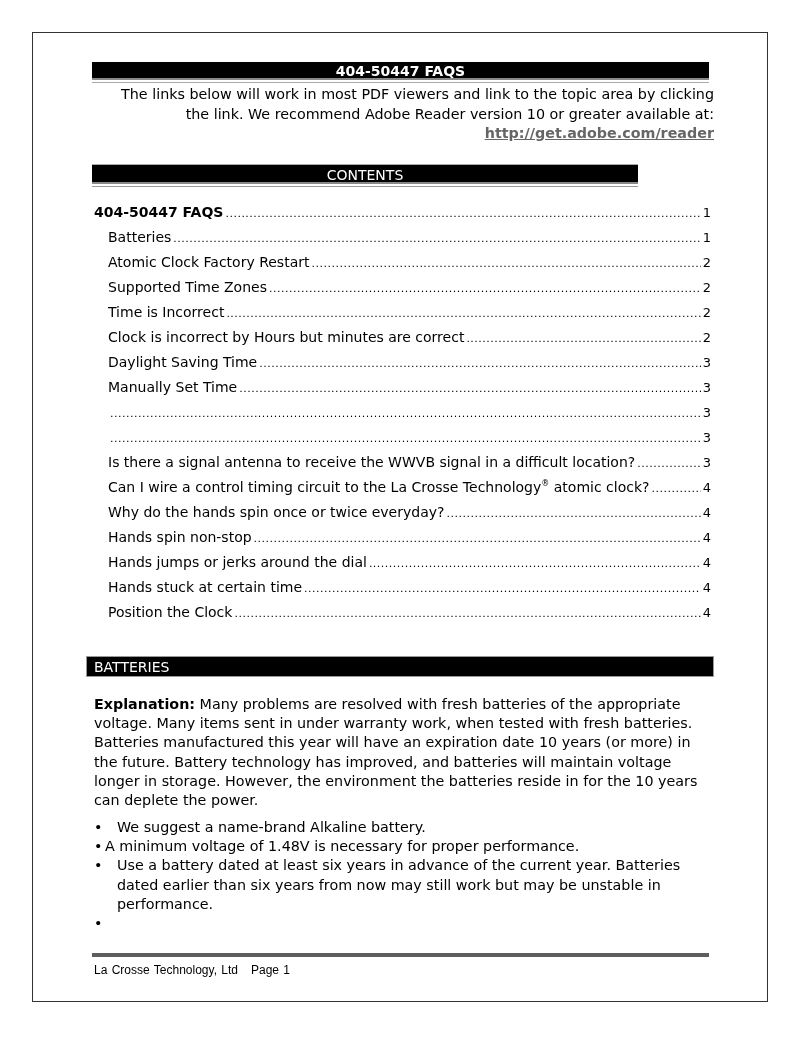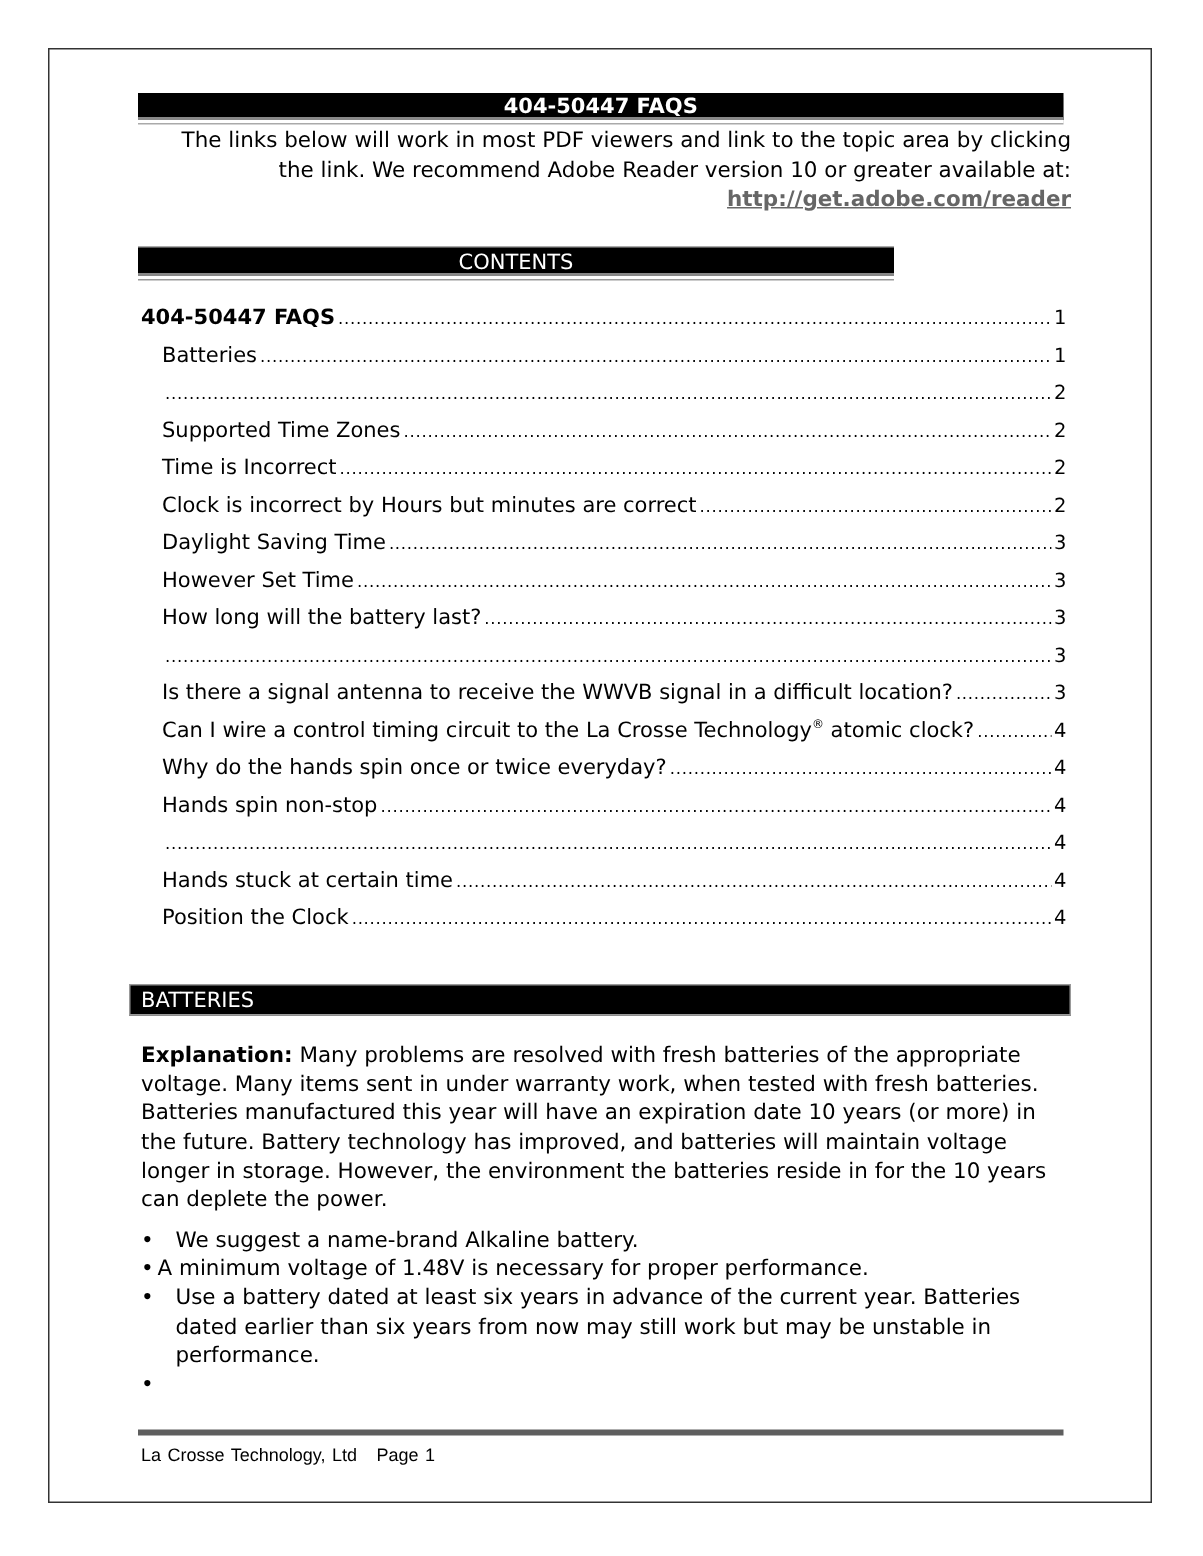--- a/index.html
+++ b/index.html
@@ -53,21 +53,21 @@
     text-align: right;
   }
   .intro a {
     color: #666;
     text-decoration: underline;
     font-weight: bold;
   }
   .bar-contents {
     left: 92px;
     top: 164px;
-    width: 504px;
+    width: 546px;
     height: 20px;
     font-size: 14px;
     line-height: 20px;
     text-align: center;
     border-top: 1px solid #aaa;
     border-bottom: 2px solid #888;
     box-shadow: 0 2px 0 #fff, 0 3px 0 #999;
   }
   .toc {
     position: absolute;
@@ -201,20 +201,21 @@
     <span class="label">404-50447 FAQS</span>
     <span class="dots"></span>
     <span class="page-num">1</span>
   </div>
   <div class="toc-row level2">
     <span class="label">Batteries</span>
     <span class="dots"></span>
     <span class="page-num">1</span>
   </div>
   <div class="toc-row level2">
+    <span class="label">Atomic Clock Factory Restart</span>
     <span class="dots"></span>
     <span class="page-num">2</span>
   </div>
   <div class="toc-row level2">
     <span class="label">Supported Time Zones</span>
     <span class="dots"></span>
     <span class="page-num">2</span>
   </div>
   <div class="toc-row level2">
     <span class="label">Time is Incorrect</span>
@@ -225,26 +226,25 @@
     <span class="label">Clock is incorrect by Hours but minutes are correct</span>
     <span class="dots"></span>
     <span class="page-num">2</span>
   </div>
   <div class="toc-row level2">
     <span class="label">Daylight Saving Time</span>
     <span class="dots"></span>
     <span class="page-num">3</span>
   </div>
   <div class="toc-row level2">
-    <span class="label">However Set Time</span>
-    <span class="dots"></span>
-    <span class="page-num">3</span>
-  </div>
-  <div class="toc-row level2">
-    <span class="label">How long will the battery last?</span>
+    <span class="label">Manually Set Time</span>
+    <span class="dots"></span>
+    <span class="page-num">3</span>
+  </div>
+  <div class="toc-row level2">
     <span class="dots"></span>
     <span class="page-num">3</span>
   </div>
   <div class="toc-row level2">
     <span class="dots"></span>
     <span class="page-num">3</span>
   </div>
   <div class="toc-row level2">
     <span class="label">Is there a signal antenna to receive the WWVB signal in a difficult location?</span>
     <span class="dots"></span>
@@ -259,20 +259,21 @@
     <span class="label">Why do the hands spin once or twice everyday?</span>
     <span class="dots"></span>
     <span class="page-num">4</span>
   </div>
   <div class="toc-row level2">
     <span class="label">Hands spin non-stop</span>
     <span class="dots"></span>
     <span class="page-num">4</span>
   </div>
   <div class="toc-row level2">
+    <span class="label">Hands jumps or jerks around the dial</span>
     <span class="dots"></span>
     <span class="page-num">4</span>
   </div>
   <div class="toc-row level2">
     <span class="label">Hands stuck at certain time</span>
     <span class="dots"></span>
     <span class="page-num">4</span>
   </div>
   <div class="toc-row level2">
     <span class="label">Position the Clock</span>

